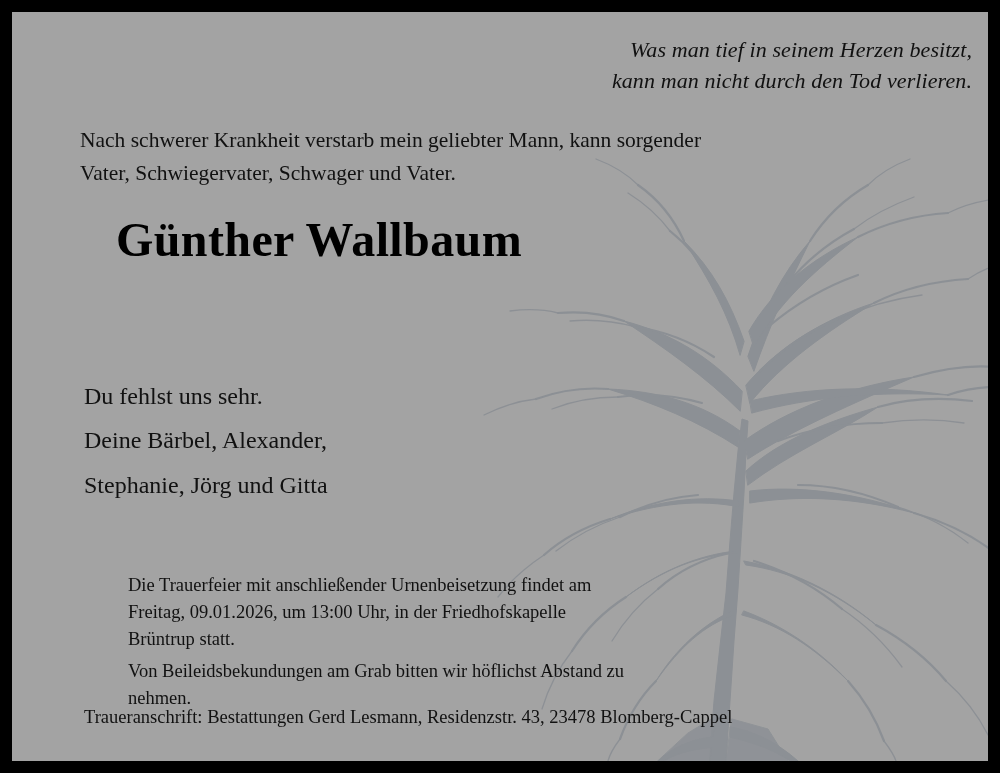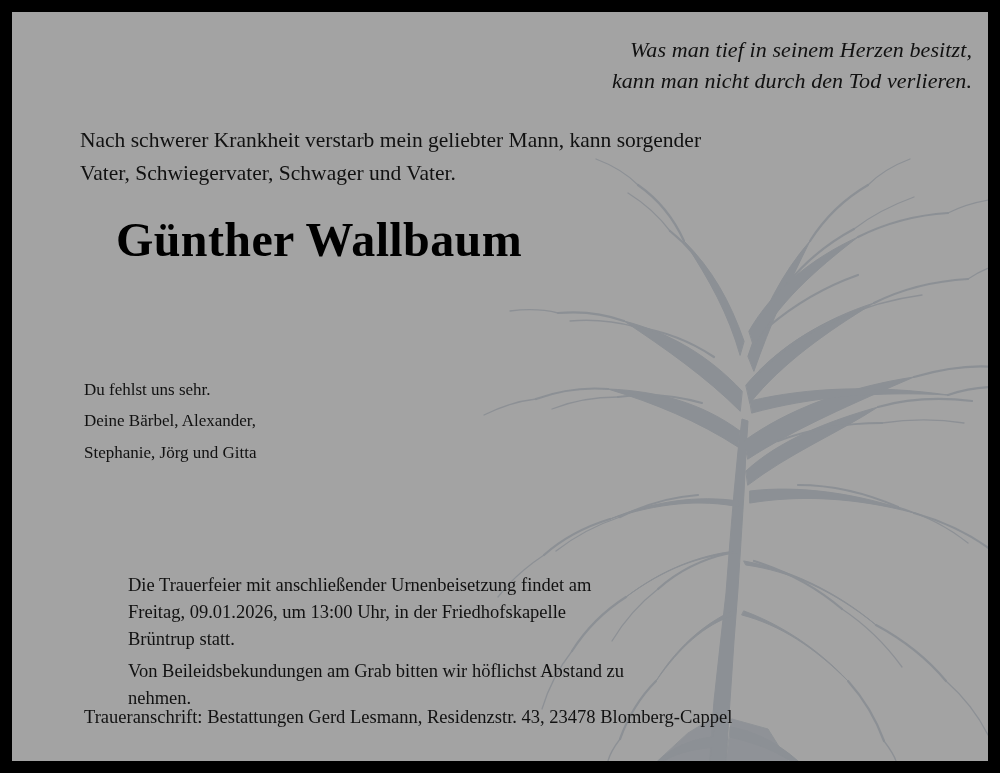--- a/index.html
+++ b/index.html
@@ -72,21 +72,21 @@
     left: 74px;
     top: 275px;
     font-size: 21px;
     color: #111;
   }
   .dates .birth { margin-right: 34px; }
   .farewell {
     position: absolute;
     left: 72px;
     top: 362px;
-    font-size: 17px;
+    font-size: 24px;
     line-height: 1.85;
     color: #111;
   }
   .details {
     position: absolute;
     left: 72px;
     top: 560px;
     font-size: 18.5px;
     line-height: 1.47;
     color: #111;

